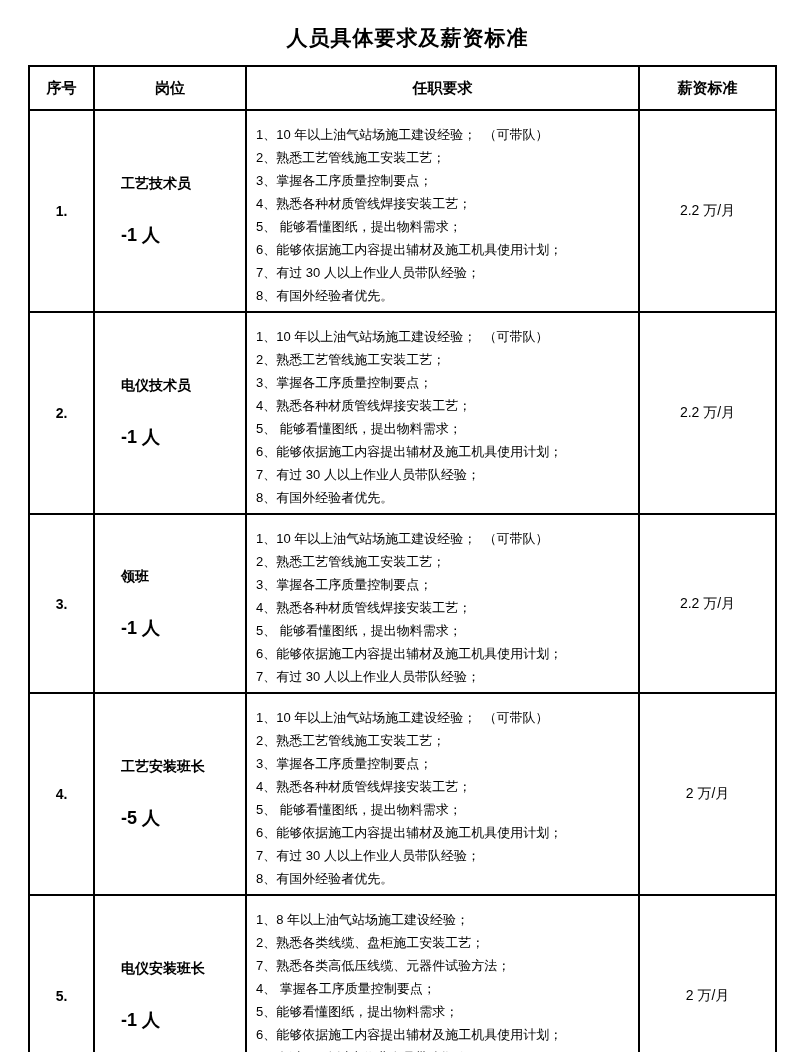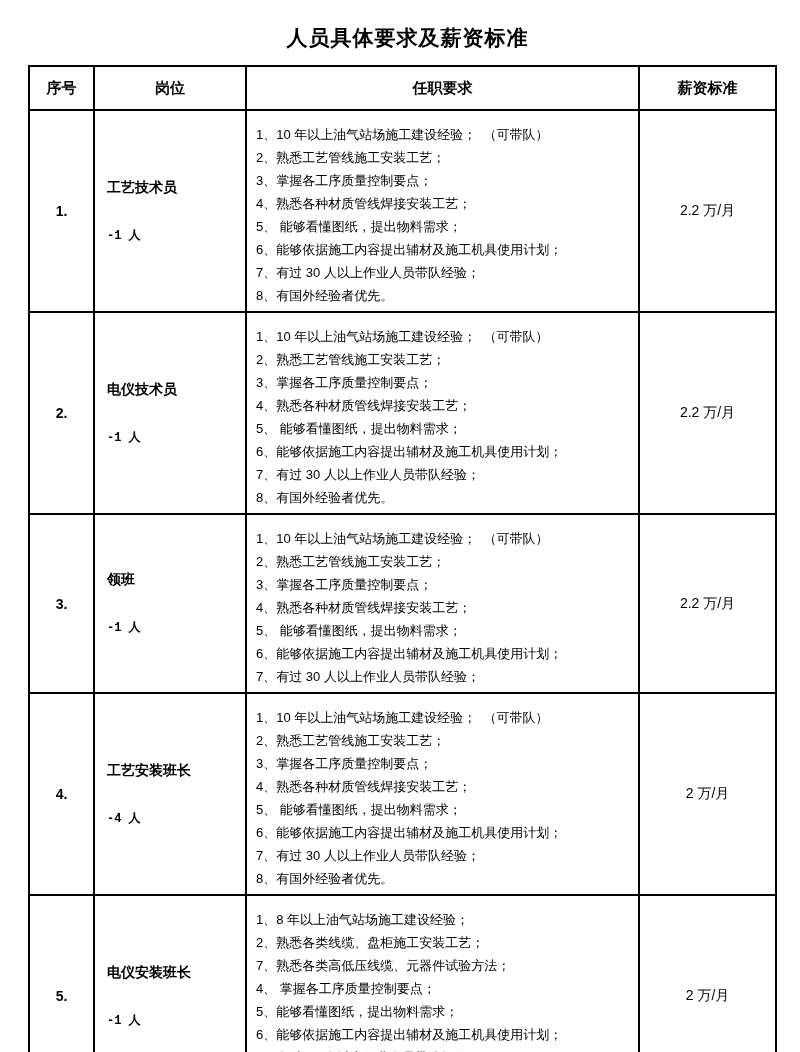--- a/index.html
+++ b/index.html
@@ -45,32 +45,31 @@
     text-align: center;
   }
   tr.r8 { height: 189px; }
   tr.r7 { height: 170px; }
   td.serial {
     text-align: center;
     font-weight: bold;
     font-size: 14px;
   }
   td.position {
-    padding-left: 12px;
+    padding-left: 26px;
     margin-left: 48px;
   }
   .pos-name {
     font-weight: bold;
     font-size: 14px;
   }
   .pos-count {
     font-weight: bold;
-    font-size: 12px;
+    font-size: 18px;
     margin-top: 30px;
-    font-family: Liberation Mono, monospace;
   }
   td.reqs {
     padding: 12px 6px 4px 9px;
     vertical-align: middle;
   }
   .req-line {
     font-size: 13px;
     line-height: 23px;
     white-space: pre-wrap;
   }
@@ -151,21 +150,21 @@
           <div class="req-line">5、 能够看懂图纸，提出物料需求；</div>
           <div class="req-line">6、能够依据施工内容提出辅材及施工机具使用计划；</div>
           <div class="req-line">7、有过 30 人以上作业人员带队经验；</div>
         </td>
         <td class="salary">2.2 万/月</td>
       </tr>
       <tr class="r8">
         <td class="serial">4.</td>
         <td class="position">
           <div class="pos-name">工艺安装班长</div>
-          <div class="pos-count">-4 人</div>
+          <div class="pos-count">-5 人</div>
         </td>
         <td class="reqs">
           <div class="req-line">1、10 年以上油气站场施工建设经验；  （可带队）</div>
           <div class="req-line">2、熟悉工艺管线施工安装工艺；</div>
           <div class="req-line">3、掌握各工序质量控制要点；</div>
           <div class="req-line">4、熟悉各种材质管线焊接安装工艺；</div>
           <div class="req-line">5、 能够看懂图纸，提出物料需求；</div>
           <div class="req-line">6、能够依据施工内容提出辅材及施工机具使用计划；</div>
           <div class="req-line">7、有过 30 人以上作业人员带队经验；</div>
           <div class="req-line">8、有国外经验者优先。</div>

